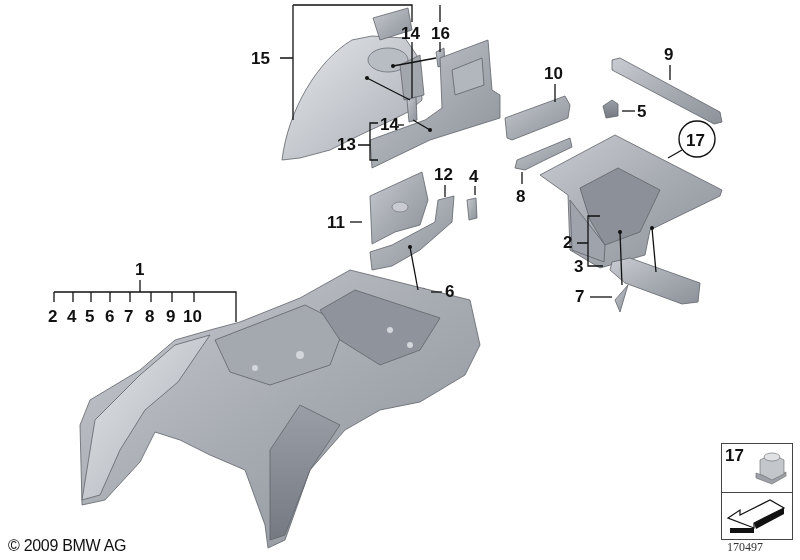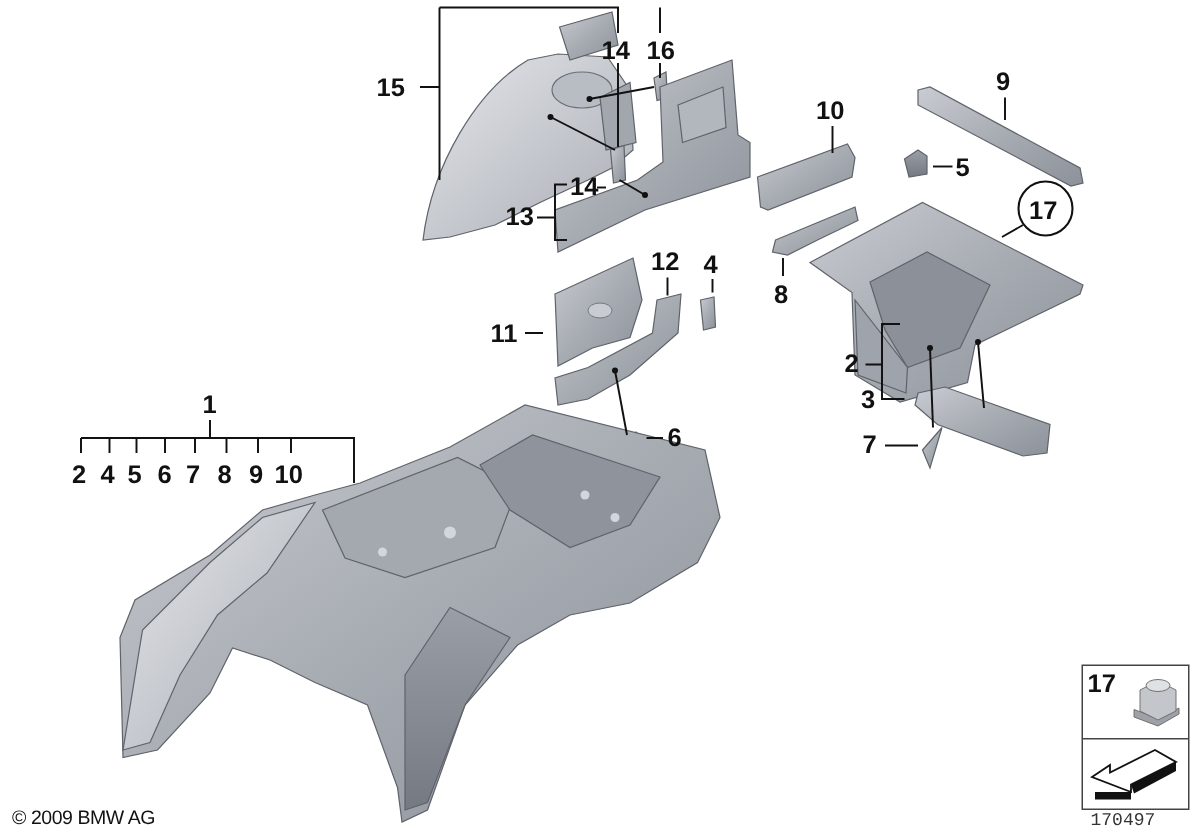--- a/index.html
+++ b/index.html
@@ -3,24 +3,24 @@
 <meta charset="utf-8">
 <style>
   html, body { margin: 0; padding: 0; background: #ffffff; }
   body { width: 800px; height: 560px; position: relative; overflow: hidden;
          font-family: "Liberation Sans", sans-serif; }
   #diagram { position: absolute; left: 0; top: 0; width: 800px; height: 560px; }
   .callout { font-family: "Liberation Sans", sans-serif; font-weight: bold; font-size: 17px; fill: #111; }
   .leader { stroke: #111; stroke-width: 1.3; fill: none; }
   .dot { fill: #111; }
   .part { stroke: #5f636a; stroke-width: 0.8; }
-  .copyright { position: absolute; left: 8px; top: 537px; font-size: 13px; color: #111;
+  .copyright { position: absolute; left: 8px; top: 537px; font-size: 16px; color: #111;
                font-family: "Liberation Sans", sans-serif; letter-spacing: -0.3px; }
   .diagram-id { position: absolute; left: 727px; top: 540px; font-size: 12px; color: #333;
-                font-family: Liberation Mono, monospace; }
+                font-family: Liberation Serif, serif; }
   .legend-box { position: absolute; left: 721px; top: 443px; width: 70px; height: 95px;
                 border: 1px solid #444; background: #fff; }
   .legend-cell-top { position: absolute; left: 0; top: 0; width: 70px; height: 48px; border-bottom: 1px solid #444; }
   .legend-num { position: absolute; left: 3px; top: 2px; font-weight: bold; font-size: 17px; color: #111; }
 </style>
 </head>
 <body>
 
 <svg id="diagram" viewBox="0 0 800 560" xmlns="http://www.w3.org/2000/svg">
   <defs>

